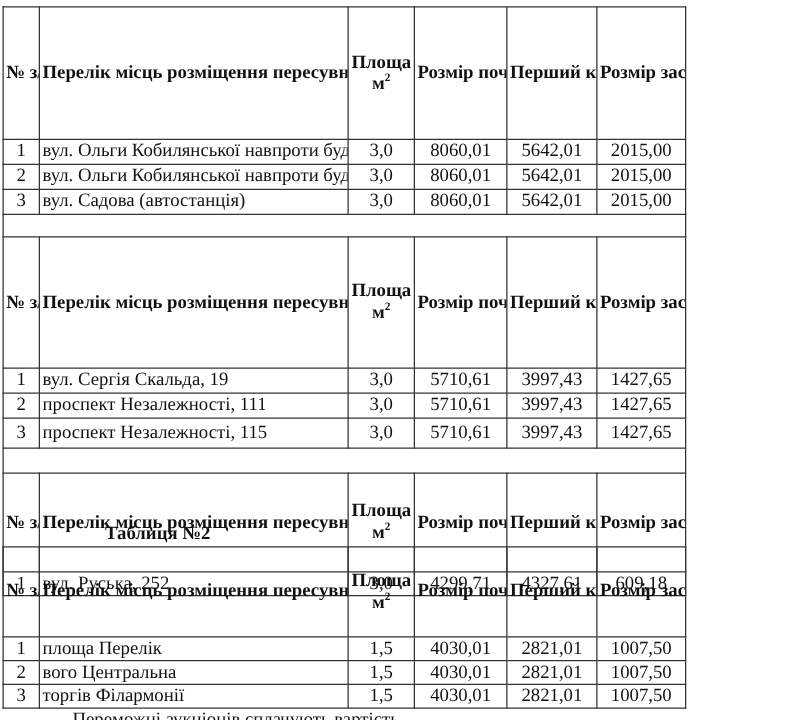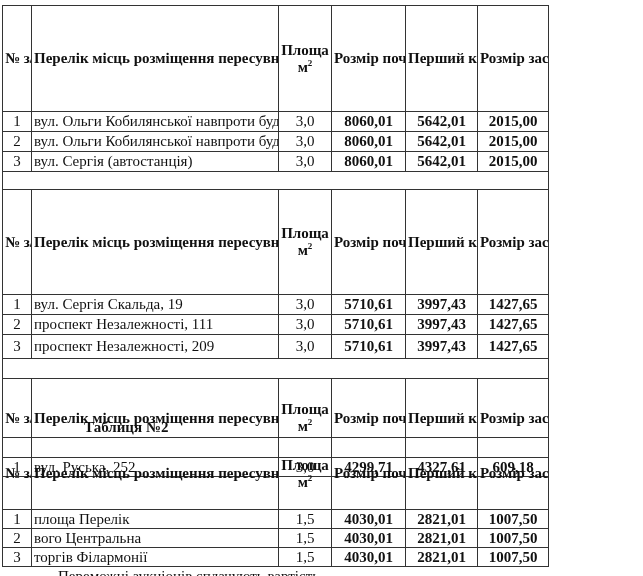--- a/index.html
+++ b/index.html
@@ -11,21 +11,21 @@
     position: absolute; left: 2px; border-collapse: collapse;
     table-layout: fixed; width: 629px;
   }
   table.doc td {
     border: 1px solid #333; padding: 0 2px; vertical-align: middle;
     font-size: 15px; line-height: 17px; overflow: hidden; white-space: nowrap;
   }
   td.hdr { font-weight: bold; text-align: center; font-size: 12.5px; line-height: 15.3px; white-space: normal; }
   td.hdr-title { font-size: 13px; line-height: 15.5px; }
   td.num-c { text-align: center; }
-  td.bold { font-weight: bold; }
+  td.bold { font-weight: normal; }
   td.addr { text-align: left; padding-left: 3px; }
   td.spacer { border-left: 1px solid #333; border-right: 1px solid #333; }
   .caption {
     position: absolute; left: 84px; font-weight: bold; font-size: 15px;
     font-family: "Liberation Serif", serif;
   }
   .footer-text {
     position: absolute; left: 58px; top: 568px; font-size: 15px; color: #111;
     font-family: "Liberation Serif", serif;
   }
@@ -65,21 +65,21 @@
   <tr style="height:20px">
     <td class="num-c">2</td>
     <td class="addr">вул. Ольги Кобилянської навпроти буд.№44</td>
     <td class="num-c">3,0</td>
     <td class="num-c bold">8060,01</td>
     <td class="num-c bold">5642,01</td>
     <td class="num-c bold">2015,00</td>
   </tr>
   <tr style="height:20px">
     <td class="num-c">3</td>
-    <td class="addr">вул. Сергія (автостанція)</td>
+    <td class="addr">вул. Садова (автостанція)</td>
     <td class="num-c">3,0</td>
     <td class="num-c bold">8060,01</td>
     <td class="num-c bold">5642,01</td>
     <td class="num-c bold">2015,00</td>
   </tr>
   <tr style="height:18px">
     <td colspan="6" class="spacer"></td>
   </tr>
 
   <tr style="height:105px">
@@ -101,21 +101,21 @@
   <tr style="height:20px">
     <td class="num-c">2</td>
     <td class="addr">проспект Незалежності, 111</td>
     <td class="num-c">3,0</td>
     <td class="num-c bold">5710,61</td>
     <td class="num-c bold">3997,43</td>
     <td class="num-c bold">1427,65</td>
   </tr>
   <tr style="height:24px">
     <td class="num-c">3</td>
-    <td class="addr">проспект Незалежності, 209</td>
+    <td class="addr">проспект Незалежності, 115</td>
     <td class="num-c">3,0</td>
     <td class="num-c bold">5710,61</td>
     <td class="num-c bold">3997,43</td>
     <td class="num-c bold">1427,65</td>
   </tr>
   <tr style="height:20px">
     <td colspan="6" class="spacer"></td>
   </tr>
 
   <tr style="height:79px">

